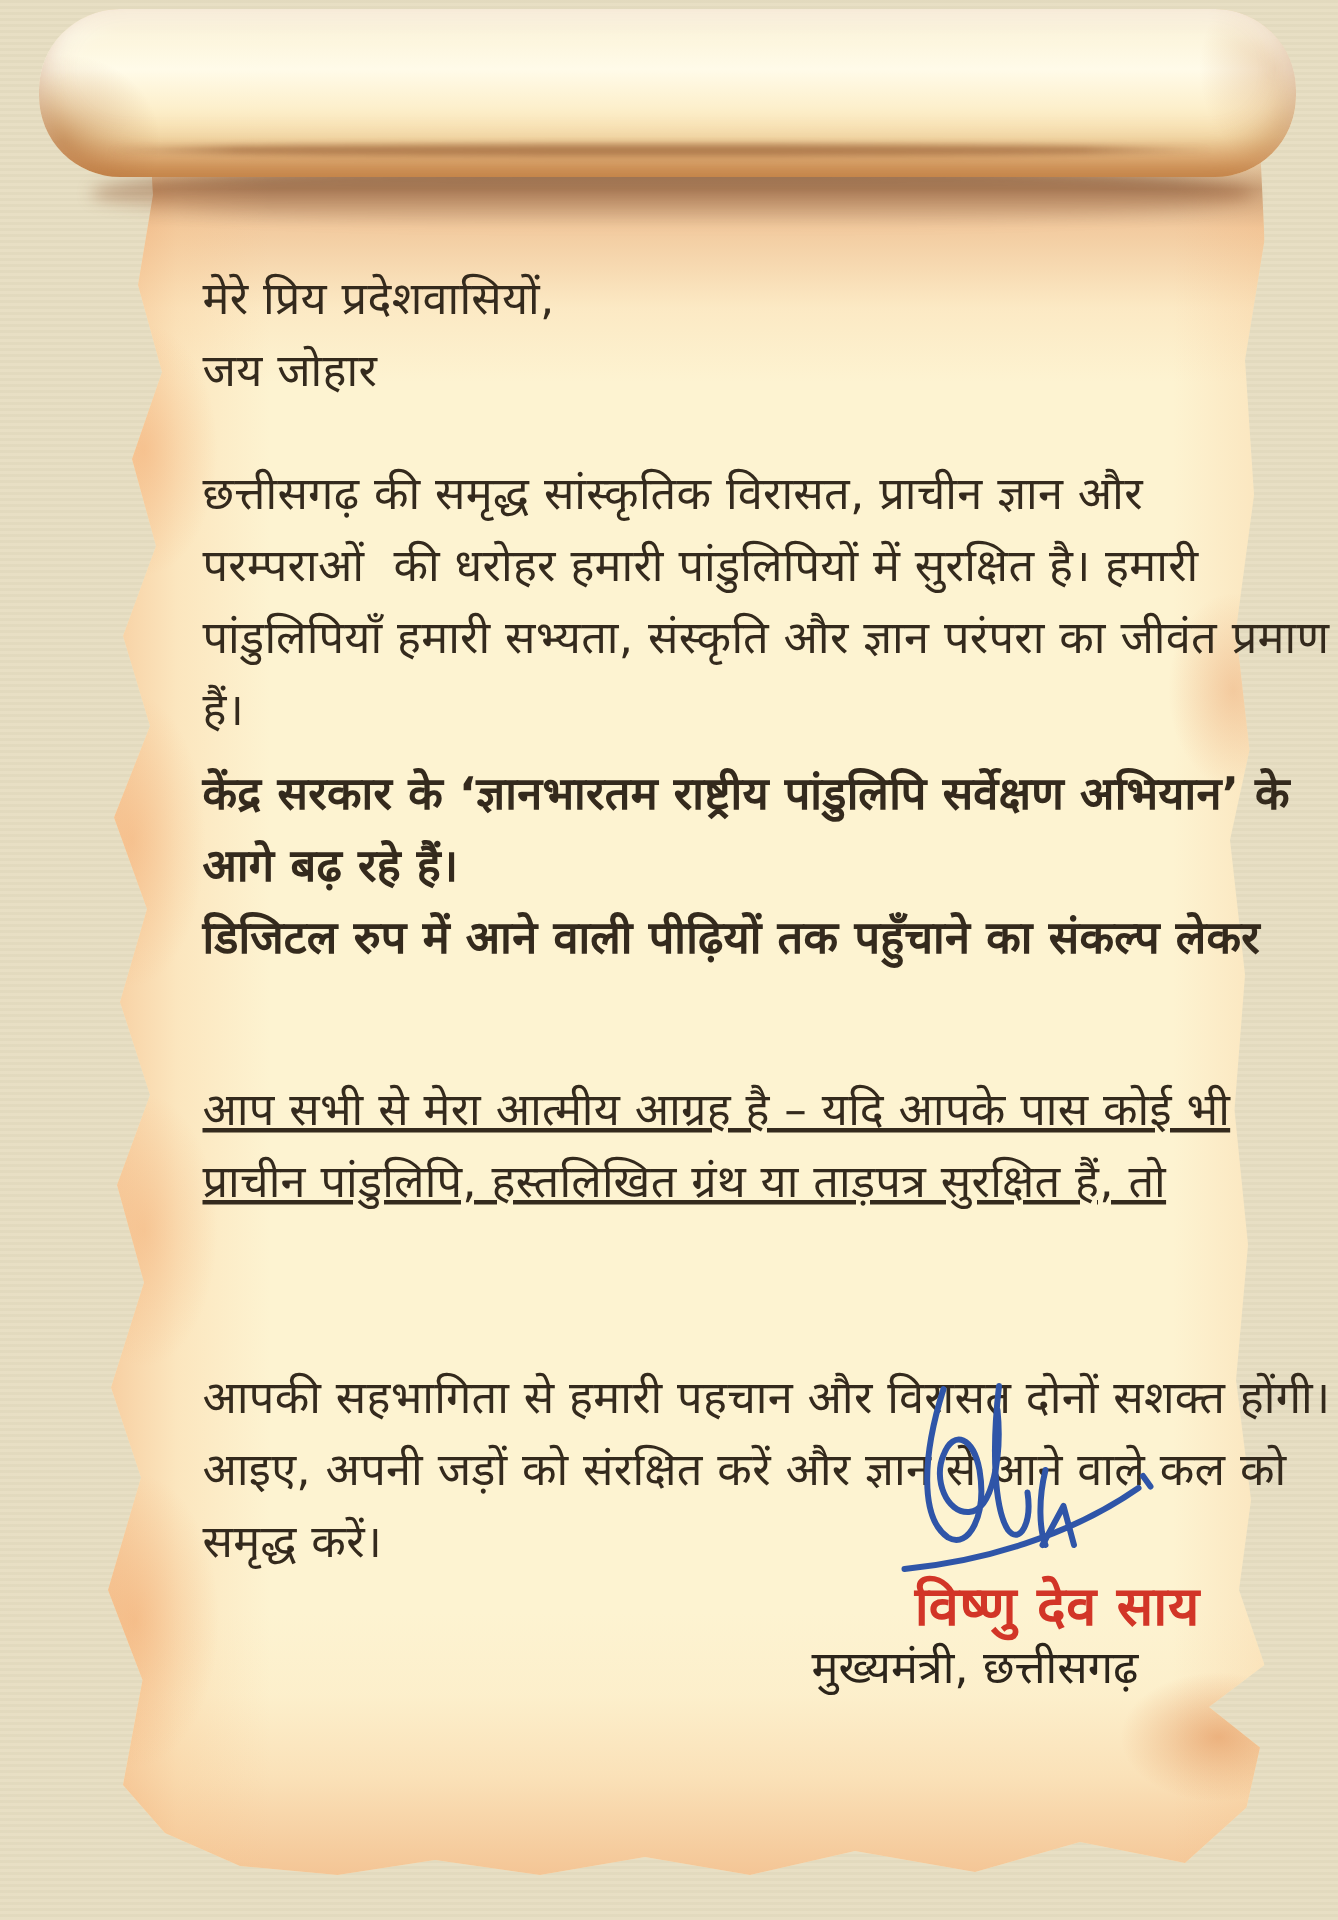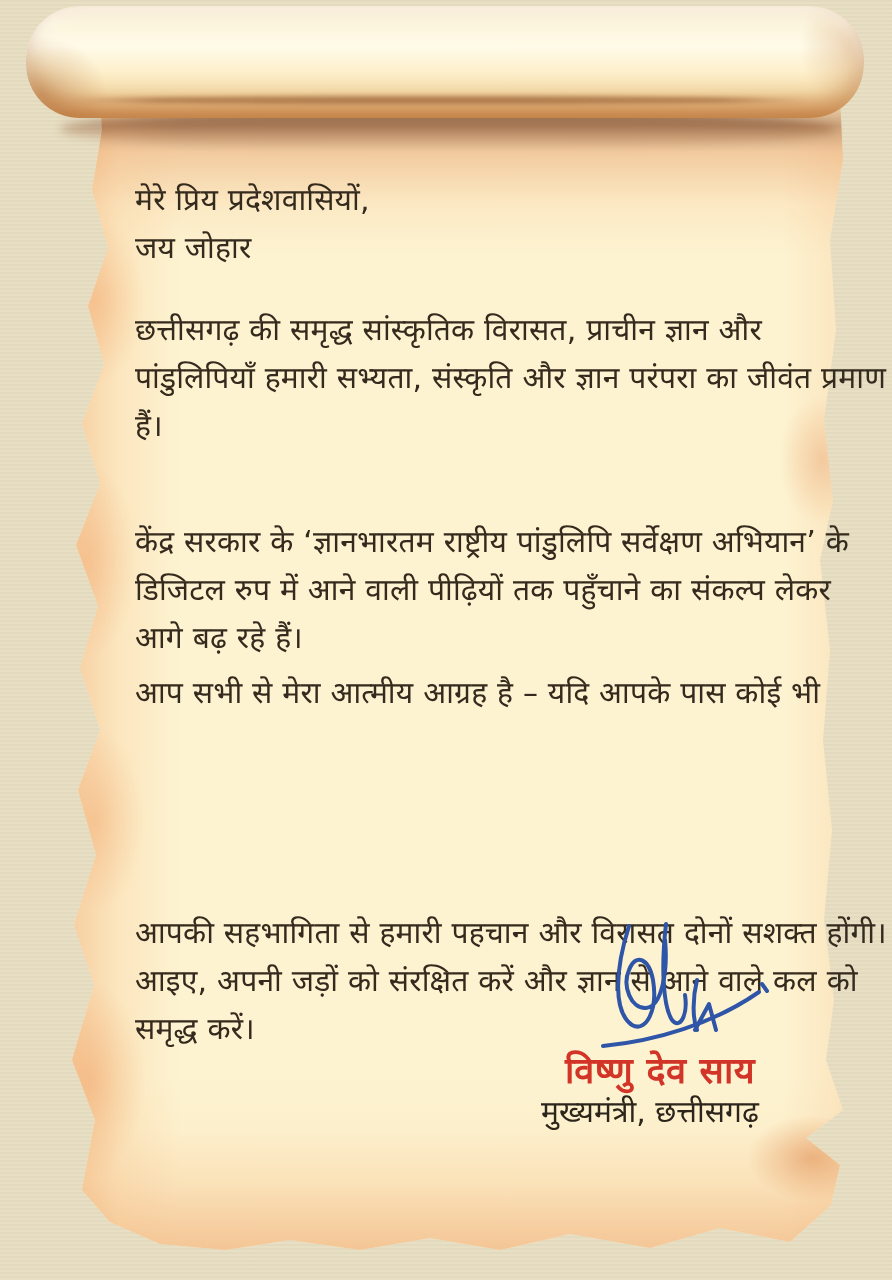--- a/index.html
+++ b/index.html
@@ -69,28 +69,28 @@
   
   .letter{position:absolute;left:0;top:0;width:892px;height:1280px;color:#342a1d;}
   .para{position:absolute;left:135px;width:712px;}
   .line{
     white-space:pre;
     font-size:30px;line-height:48px;
     letter-spacing:.2px;
   }
   .p-open{top:176px;}
   .p-two{top:278px;margin-top:28px;}
-  .p-three{top:518px;}
-  .p-four{top:669px;}
+  .p-three{top:506px;font-weight:bold;}
+  .p-four{top:717px;text-decoration:underline;}
   .p-five{top:909px;}
   
   .signature-svg{position:absolute;left:545px;top:912px;width:230px;height:160px;}
   .sig-name{
     position:absolute;left:520px;top:1045px;width:280px;
-    text-align:center;font-size:36px;font-weight:600;color:#d23527;
+    text-align:right;font-size:36px;font-weight:600;color:#d23527;
     letter-spacing:.5px;
   }
   .sig-title{
     position:absolute;left:480px;top:1090px;width:340px;
     text-align:center;font-size:30px;color:#2c251b;
   }
 </style>
 </head>
 <body>
 
@@ -103,32 +103,34 @@
 
   <div class="letter">
 
     <div class="para p-open">
       <div class="line">मेरे प्रिय प्रदेशवासियों,</div>
       <div class="line">जय जोहार</div>
     </div>
 
     <div class="para p-two">
       <div class="line">छत्तीसगढ़ की समृद्ध सांस्कृतिक विरासत, प्राचीन ज्ञान और</div>
+      <div class="line">परम्पराओं  की धरोहर हमारी पांडुलिपियों में सुरक्षित है। हमारी</div>
       <div class="line">पांडुलिपियाँ हमारी सभ्यता, संस्कृति और ज्ञान परंपरा का जीवंत प्रमाण</div>
       <div class="line">हैं।</div>
     </div>
 
     <div class="para p-three">
       <div class="line">केंद्र सरकार के ‘ज्ञानभारतम राष्ट्रीय पांडुलिपि सर्वेक्षण अभियान’ के</div>
+      <div class="line">आगे बढ़ रहे हैं।</div>
       <div class="line">डिजिटल रुप में आने वाली पीढ़ियों तक पहुँचाने का संकल्प लेकर</div>
-      <div class="line">आगे बढ़ रहे हैं।</div>
     </div>
 
     <div class="para p-four">
       <div class="line">आप सभी से मेरा आत्मीय आग्रह है – यदि आपके पास कोई भी</div>
+      <div class="line">प्राचीन पांडुलिपि, हस्तलिखित ग्रंथ या ताड़पत्र सुरक्षित हैं, तो</div>
     </div>
 
     <div class="para p-five">
       <div class="line">आपकी सहभागिता से हमारी पहचान और विरासत दोनों सशक्त होंगी।</div>
       <div class="line">आइए, अपनी जड़ों को संरक्षित करें और ज्ञान से आने वाले कल को</div>
       <div class="line">समृद्ध करें।</div>
     </div>
 
   </div>
 

